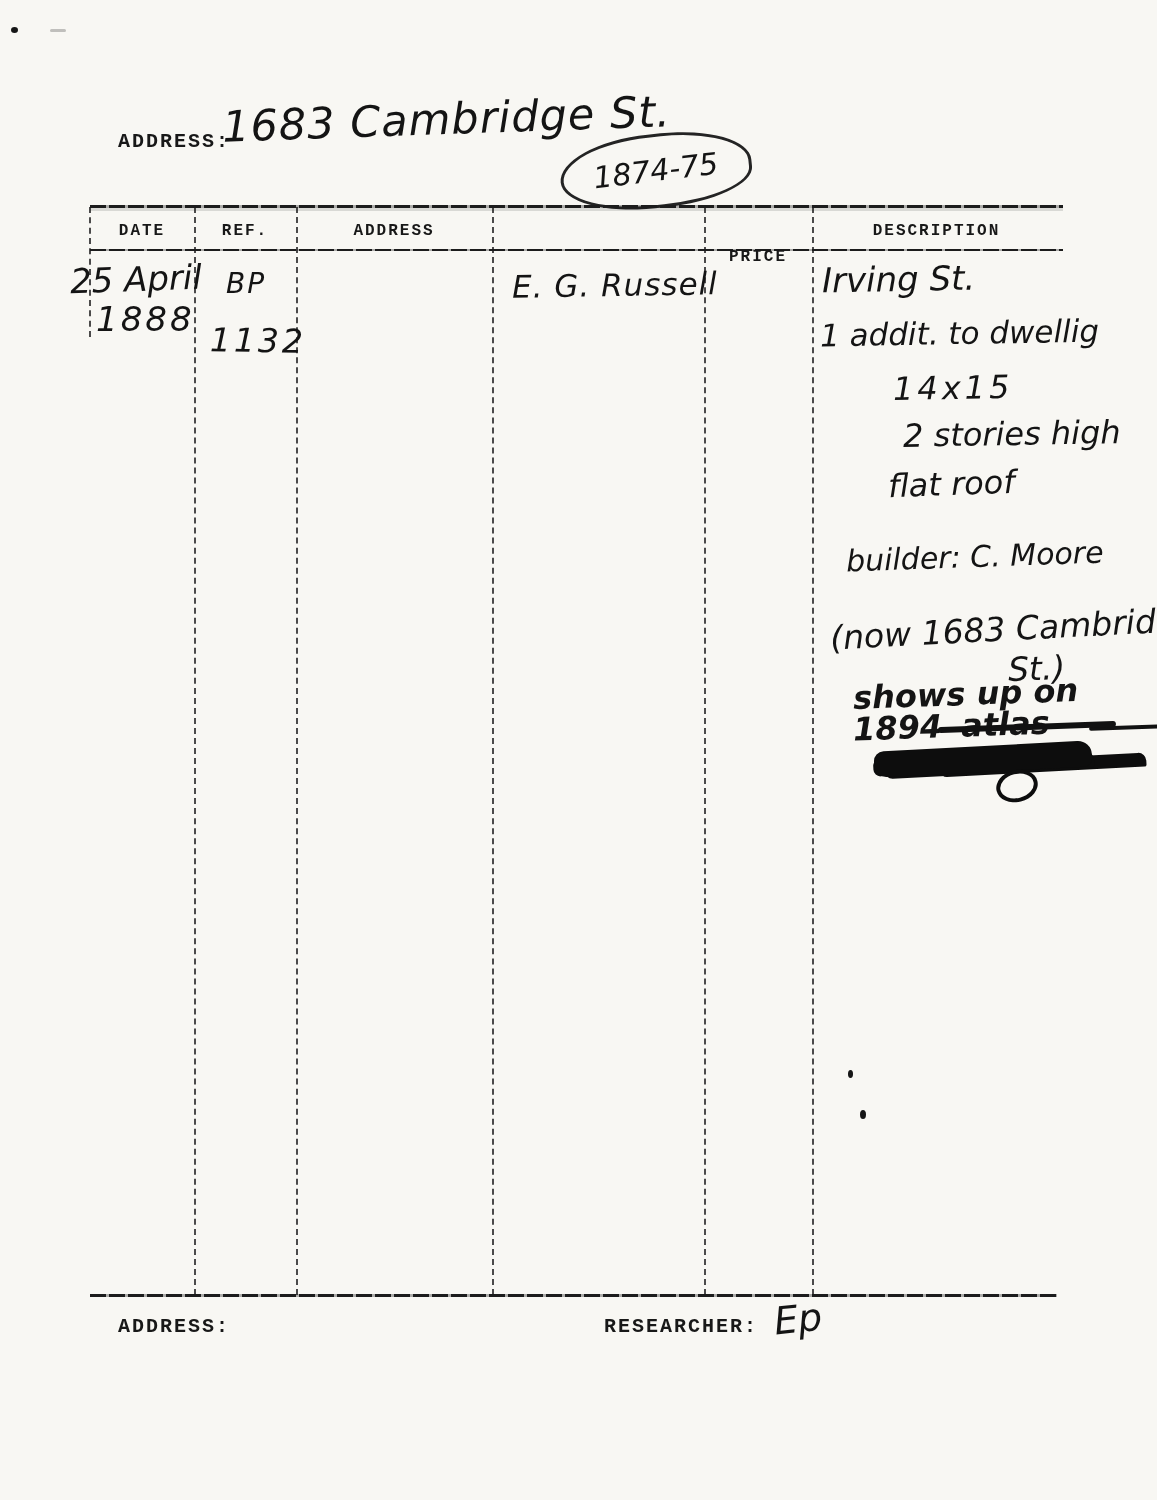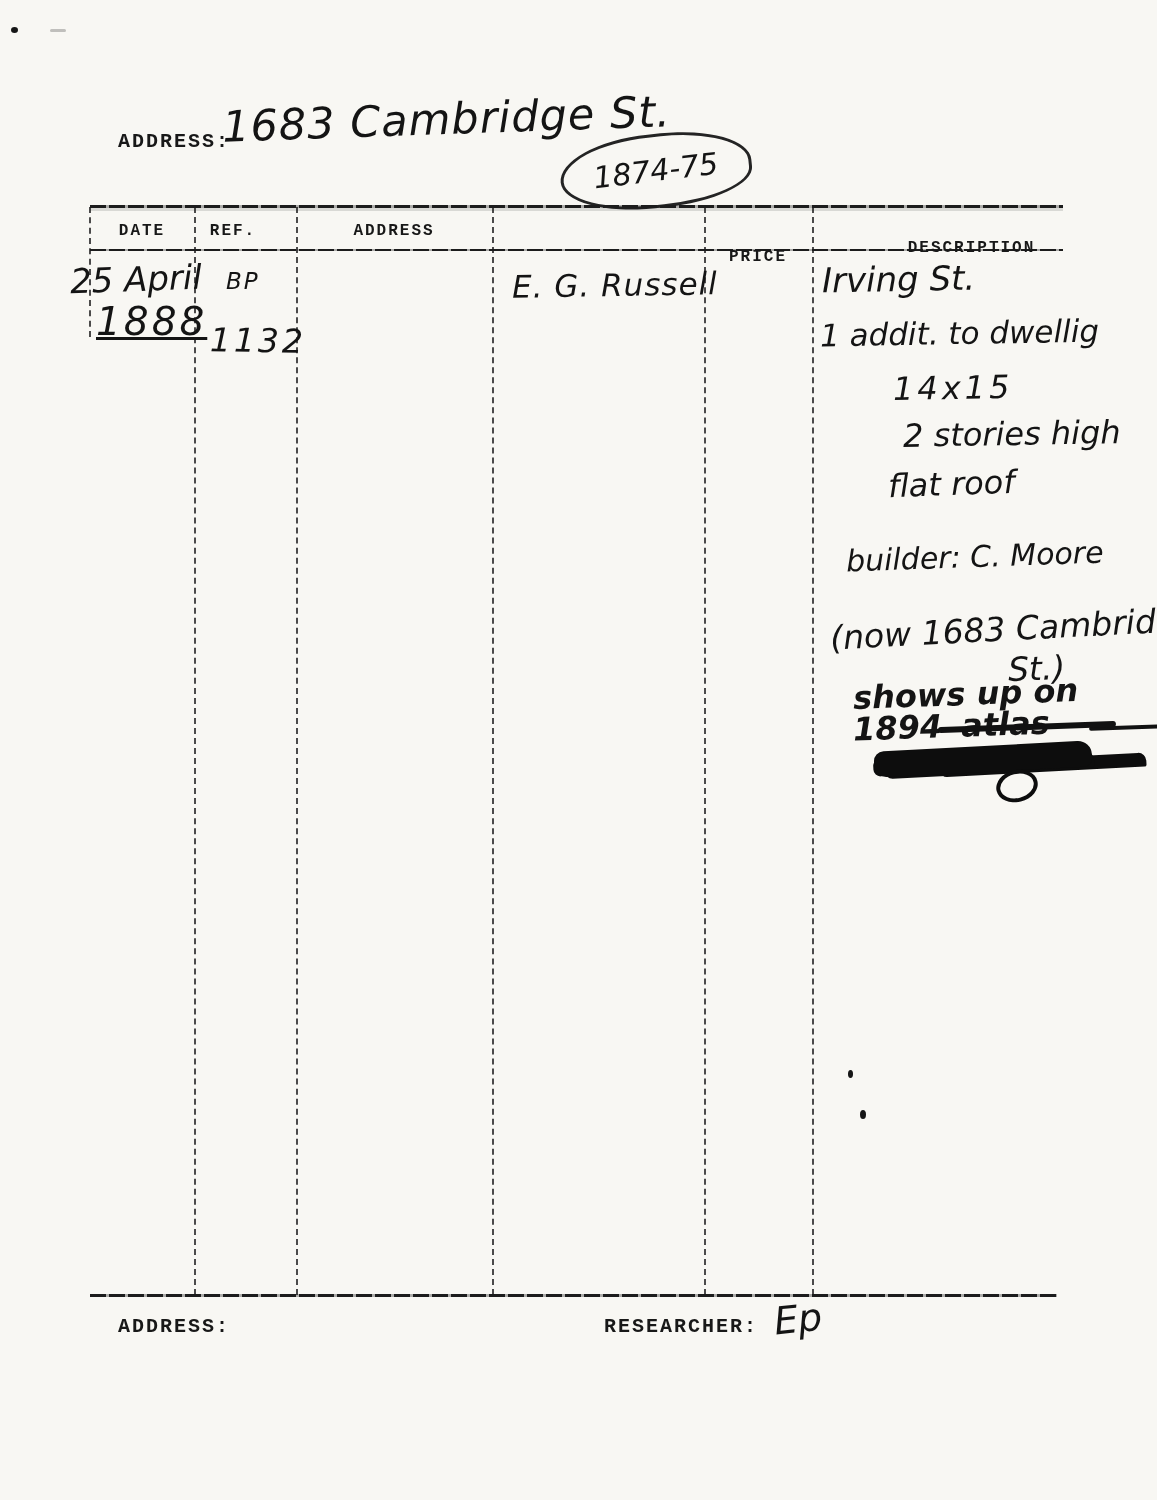--- a/index.html
+++ b/index.html
@@ -85,29 +85,29 @@
   <div class="table-line" style="left:90px;top:1294px;width:967px;height:3px;"></div>
 
   <div class="vline" style="left:89px;top:207px;height:130px;"></div>
   <div class="vline" style="left:194px;top:207px;height:1088px;"></div>
   <div class="vline" style="left:296px;top:207px;height:1088px;"></div>
   <div class="vline" style="left:492px;top:207px;height:1088px;"></div>
   <div class="vline" style="left:704px;top:207px;height:1088px;"></div>
   <div class="vline" style="left:812px;top:207px;height:1088px;"></div>
 
   <div class="col-head" style="left:90px;width:104px;">DATE</div>
-  <div class="col-head" style="left:182px;width:102px;">REF.</div>
+  <div class="col-head" style="left:194px;width:102px;">REF.</div>
   <div class="col-head" style="left:296px;width:196px;">ADDRESS</div>
   <div class="col-head" style="left:704px;width:108px;margin-top:26px;">PRICE</div>
-  <div class="col-head" style="left:847px;width:249px;margin-top:17px;">DESCRIPTION</div>
+  <div class="col-head" style="left:812px;width:249px;">DESCRIPTION</div>
 
   <div class="hw" style="left:70px;top:262px;font-size:34px;transform:rotate(-2deg);">25 April</div>
-  <div class="hw" style="left:96px;top:302px;font-size:39px;letter-spacing:3px;text-decoration:underline;">1888</div>
+  <div class="hw" style="left:96px;top:302px;font-size:34px;letter-spacing:3px;">1888</div>
 
-  <div class="hw" style="left:226px;top:270px;font-size:23px;letter-spacing:2px;">BP</div>
+  <div class="hw" style="left:226px;top:270px;font-size:28px;letter-spacing:2px;">BP</div>
   <div class="hw" style="left:210px;top:324px;font-size:33px;letter-spacing:3px;transform:rotate(1deg);">1132</div>
 
   <div class="hw" style="left:512px;top:270px;font-size:31px;transform:rotate(-1deg);letter-spacing:1px;">E. G. Russell</div>
 
   <div class="hw" style="left:822px;top:262px;font-size:34px;transform:rotate(-1deg);">Irving St.</div>
   <div class="hw" style="left:820px;top:318px;font-size:31px;transform:rotate(-1deg);">1 addit. to dwellig</div>
   <div class="hw" style="left:893px;top:372px;font-size:32px;letter-spacing:4px;transform:rotate(-1deg);">14x15</div>
   <div class="hw" style="left:903px;top:418px;font-size:32px;transform:rotate(-1deg);">2 stories high</div>
   <div class="hw" style="left:888px;top:468px;font-size:32px;transform:rotate(-2deg);">flat roof</div>
   <div class="hw" style="left:846px;top:542px;font-size:30px;transform:rotate(-2deg);">builder: C. Moore</div>

